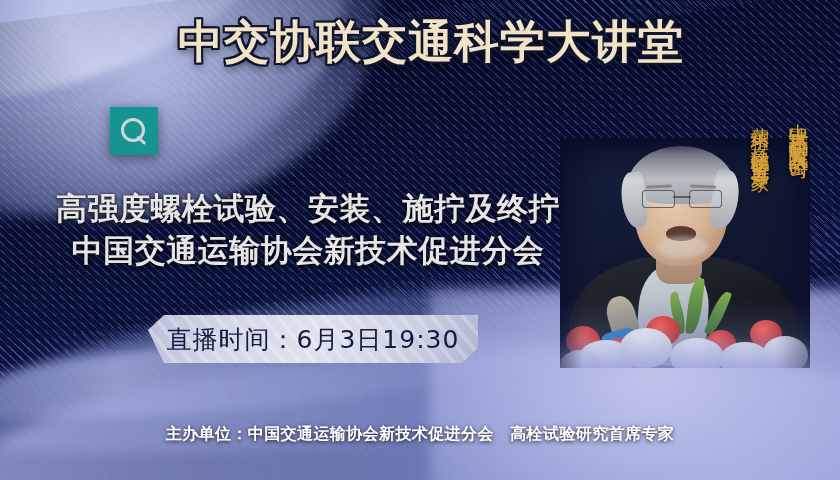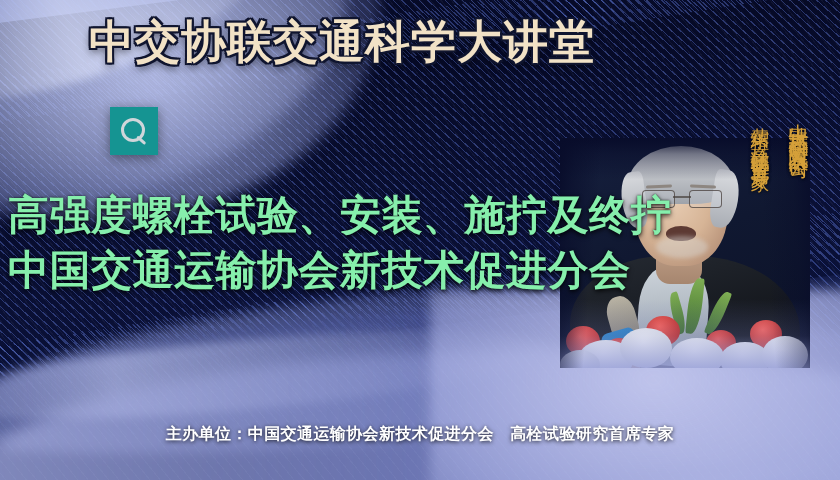--- a/index.html
+++ b/index.html
@@ -156,21 +156,21 @@
       linear-gradient(95deg, rgba(8,12,42,1) 0%, rgba(8,12,42,.55) 6%, rgba(8,12,42,0) 16%),
       linear-gradient(265deg, rgba(8,12,42,.95) 0%, rgba(8,12,42,.35) 8%, rgba(8,12,42,0) 20%),
       linear-gradient(180deg, rgba(8,12,42,1) 0%, rgba(8,12,42,.5) 7%, rgba(8,12,42,0) 18%),
       linear-gradient(0deg, rgba(150,158,215,.85) 0%, rgba(120,130,195,.25) 14%, rgba(8,12,42,0) 30%);
     pointer-events:none;
   }
 
   
   .main-title{
     position:absolute;left:0;top:18px;width:684px;
-    text-align:center;
+    text-align:right;
     font-family:"DejaVu Sans","Liberation Sans",sans-serif;
     font-size:45px;font-weight:bold;
     letter-spacing:1px;
     color:#f2e2c6;
     line-height:1.05;
     text-shadow:
       -2px 0 0 #10152f, 2px 0 0 #10152f, 0 -2px 0 #10152f, 0 2px 0 #10152f,
       -2px -2px 0 #10152f, 2px -2px 0 #10152f, -2px 2px 0 #10152f, 2px 2px 0 #10152f,
       0 4px 9px rgba(0,0,0,.65);
     white-space:nowrap;
@@ -209,22 +209,22 @@
   .mag{position:relative;width:26px;height:26px;}
   .mag-c{position:absolute;left:0;top:0;width:18px;height:18px;border:3px solid #cfd6da;border-radius:50%;}
   .mag-h{position:absolute;left:16px;top:17px;width:11px;height:3.4px;background:#cfd6da;
          border-radius:2px;transform:rotate(42deg);transform-origin:0 50%;}
 
   
   .topic{
     position:absolute;left:8px;top:188px;width:600px;
     text-align:center;
     font-family:"DejaVu Sans","Liberation Sans",sans-serif;
-    font-size:41px;font-weight:bold;line-height:1.34;
-    color:#86efac;
+    font-size:31px;font-weight:bold;line-height:1.34;
+    color:#e5e5e5;
     letter-spacing:.5px;
     text-shadow:0 2px 5px rgba(0,0,0,.85), 0 0 2px rgba(0,0,0,.7);
     white-space:nowrap;
   }
   .topic .l2{display:block;}
 
   
   .time-badge{
     position:absolute;left:148px;top:315px;
     width:330px;height:48px;
@@ -341,19 +341,23 @@
           <span class="mag-h"></span>
       </span>
     </div>
   </div>
 
   <div class="topic">
     <span class="l1">高强度螺栓试验、安装、施拧及终拧</span>
     <span class="l2">中国交通运输协会新技术促进分会</span>
   </div>
 
+  <div class="time-badge">
+    <div class="shine"></div>
+    <span class="time-text">直播时间：6月3日19:30</span>
+  </div>
 
   <div class="vcol vcol-org">中铁大桥科学研究院有限公司</div>
   <div class="vcol vcol-name">黄绍桥  高栓试验研究首席专家</div>
 
   <div class="footer">主办单位：中国交通运输协会新技术促进分会　高栓试验研究首席专家</div>
 
 </div>
 
 </body></html>

